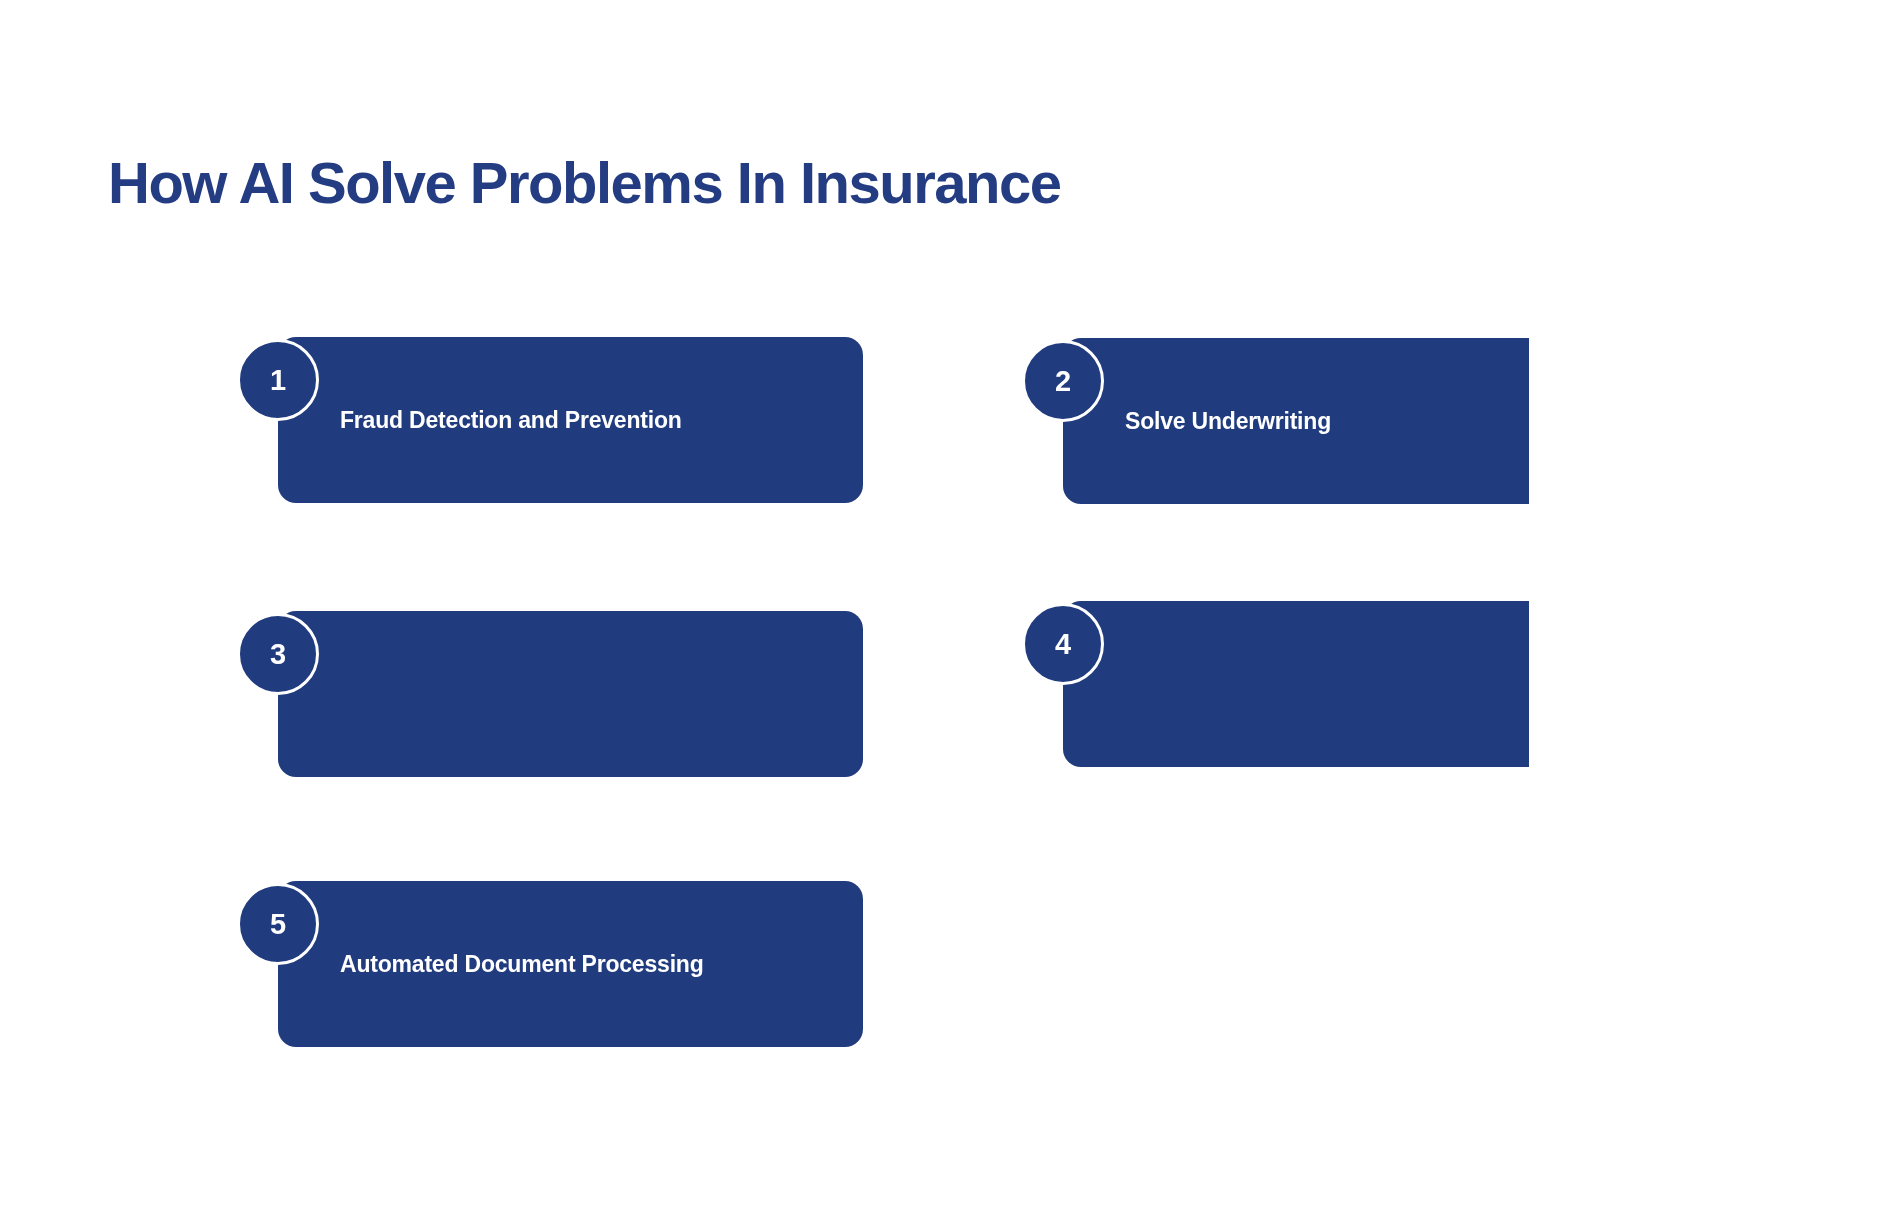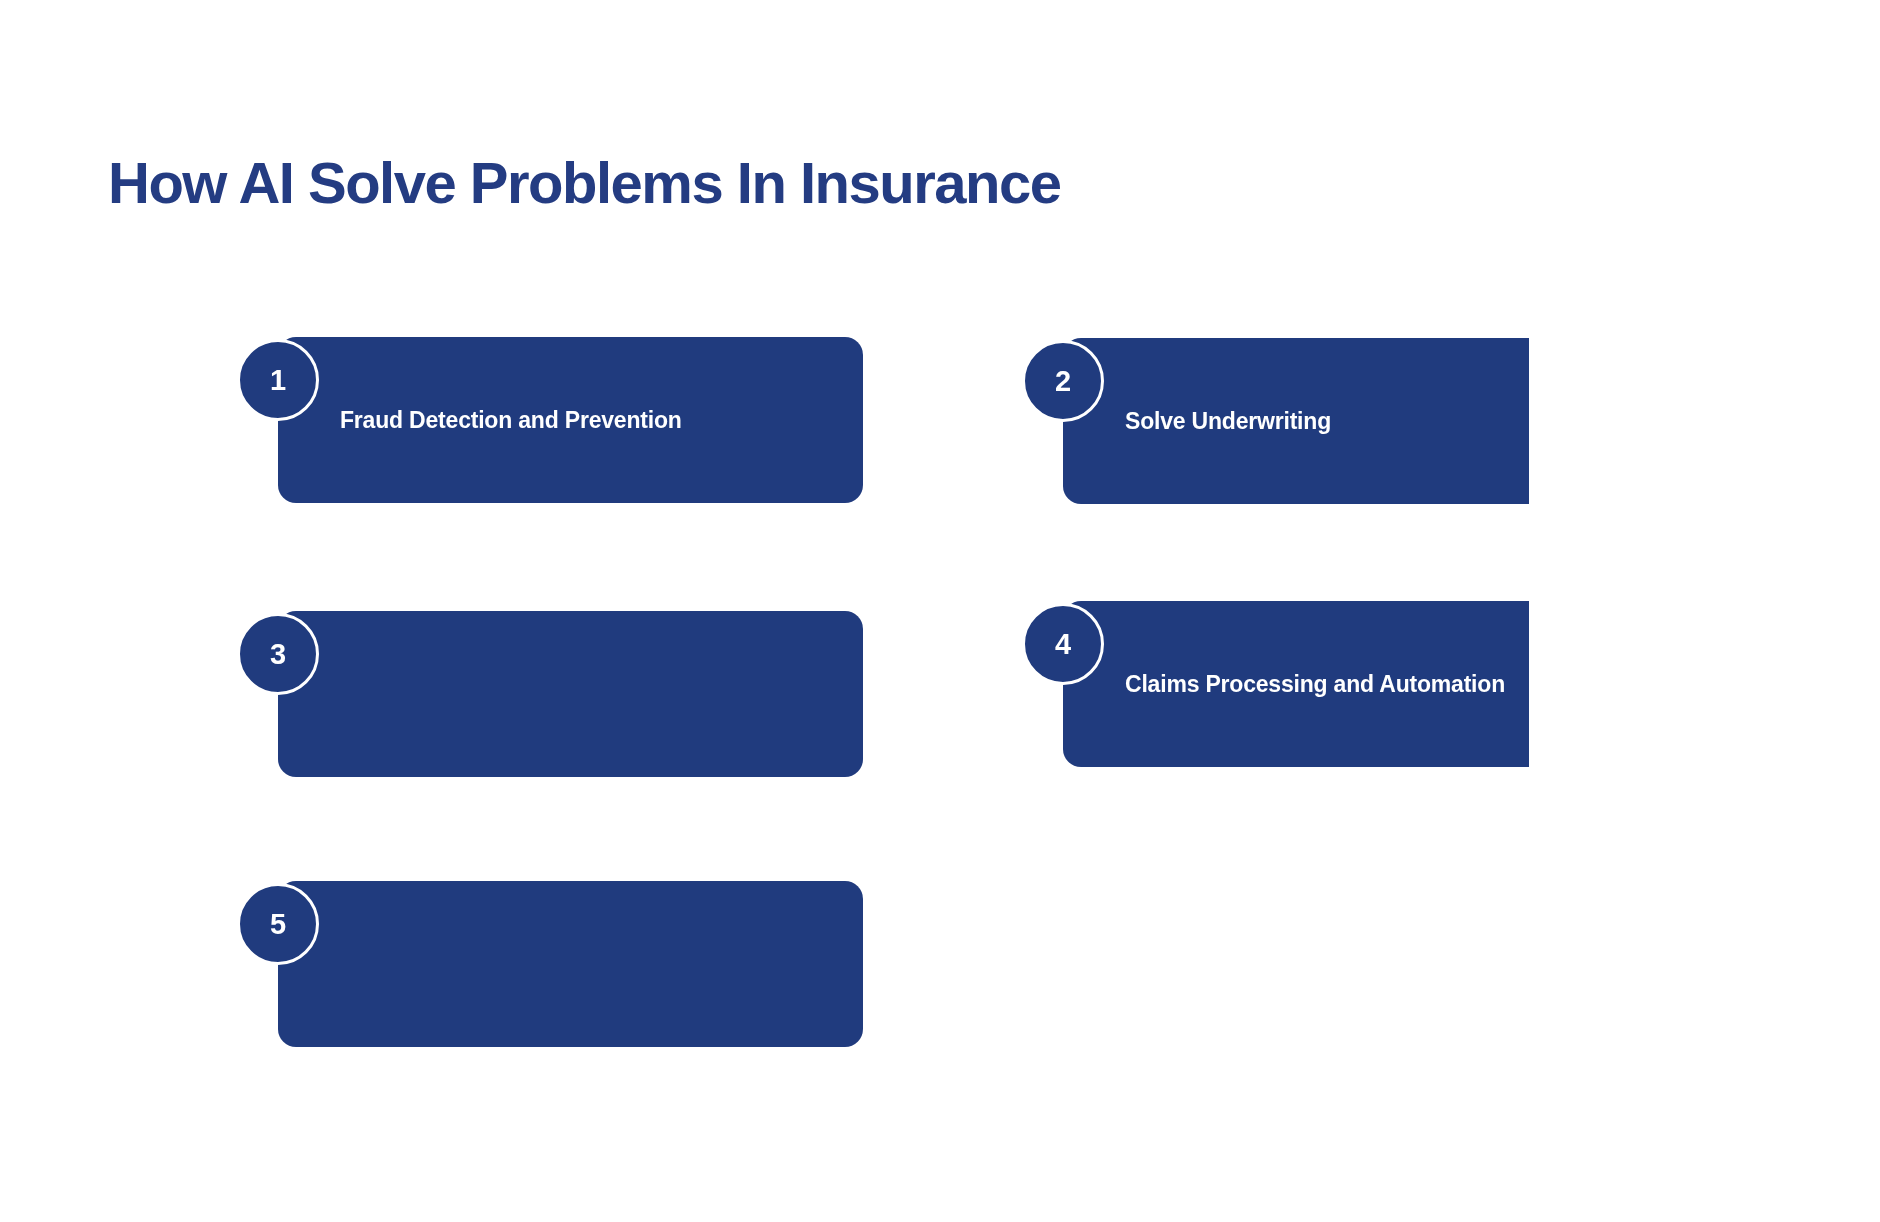--- a/index.html
+++ b/index.html
@@ -97,22 +97,22 @@
   <div class="card card3">
     <div class="badge">
       <span class="badge-number">3</span>
     </div>
   </div>
 
   <div class="card card4">
     <div class="badge">
       <span class="badge-number">4</span>
     </div>
-    <div class="card-label">Claims Processing and Automation</div>
   </div>
 
   <div class="card card5">
     <div class="badge">
       <span class="badge-number">5</span>
     </div>
+    <div class="card-label">Automated Document Processing</div>
   </div>
 
 </div>
 
 </body></html>

